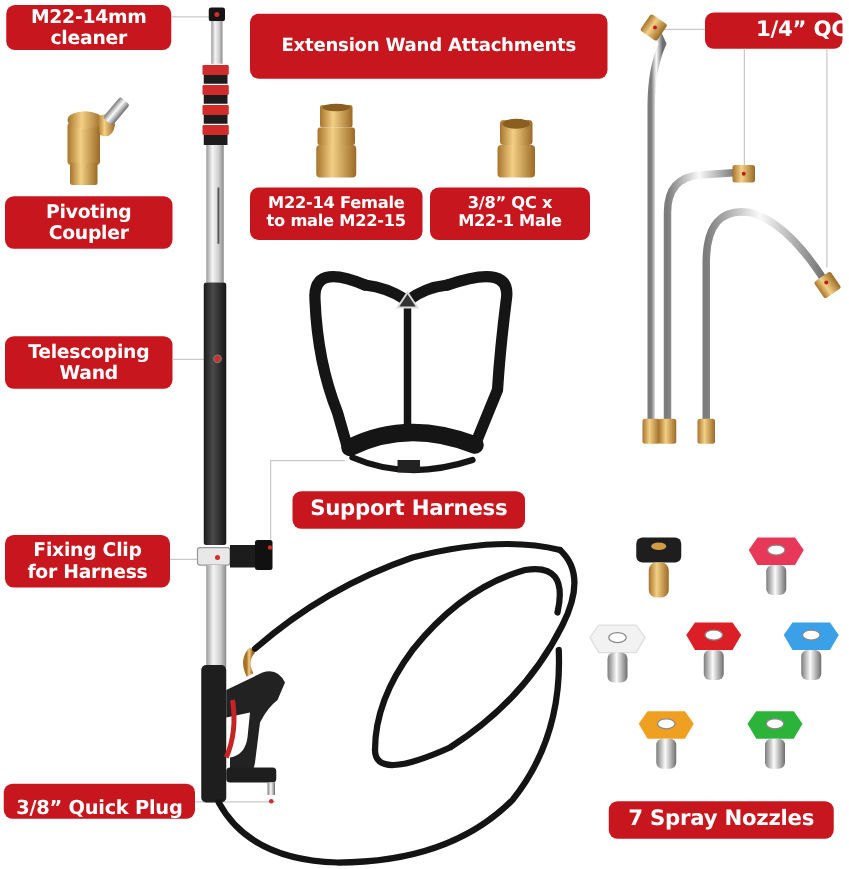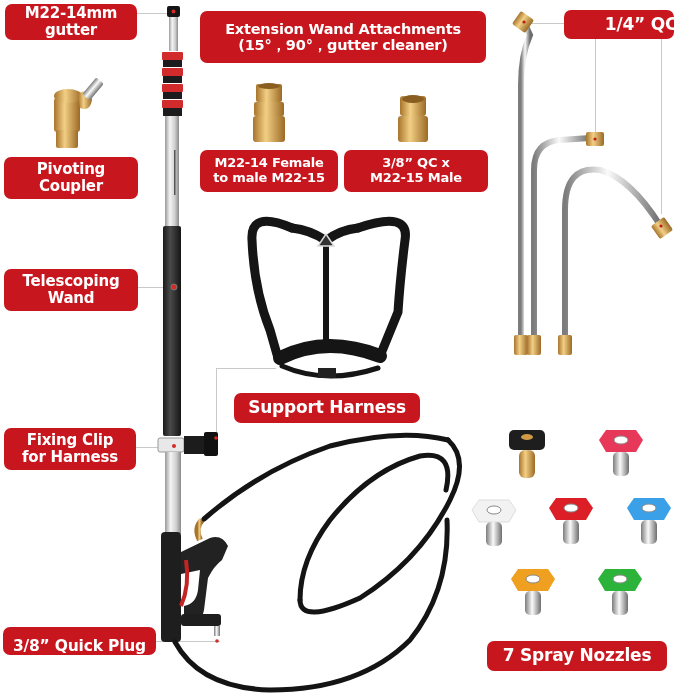--- a/index.html
+++ b/index.html
@@ -7,49 +7,48 @@
   .label{position:absolute;background:#c8161e;color:#fff;font-weight:bold;text-align:center;border-radius:7px;line-height:1.12;display:flex;flex-direction:column;justify-content:center;align-items:center;box-sizing:border-box;letter-spacing:-0.2px;}
   .label span{display:block;white-space:nowrap;}
   .lead{position:absolute;background:#c9c9c9;}
   svg{position:absolute;overflow:visible;}
 </style>
 </head>
 <body>
 
 <div class="label" style="left:5px;top:4px;width:132px;height:36px;font-size:15px;">
   <span>M22-14mm</span>
-  <span>gutter</span>
+  <span>cleaner</span>
 </div>
 <div class="lead" style="left:137px;top:13px;width:30px;height:1px;"></div>
 
 <div class="label" style="left:200px;top:11px;width:286px;height:52px;font-size:14.5px;">
   <span>Extension Wand Attachments</span>
-  <span>(15°，90°，gutter cleaner)</span>
 </div>
 
 <div class="label" style="left:564px;top:10px;width:110px;height:29px;font-size:17px;padding-left:44px;">
   <span>1/4”  QC</span>
 </div>
 <div class="lead" style="left:528px;top:23px;width:36px;height:1px;"></div>
 <div class="lead" style="left:595px;top:39px;width:1px;height:94px;"></div>
 <div class="lead" style="left:661px;top:39px;width:1px;height:175px;"></div>
 
 <div class="label" style="left:4px;top:157px;width:134px;height:42px;font-size:15px;text-align:center;">
   <span>Pivoting</span>
   <span>Coupler</span>
 </div>
 
 <div class="label" style="left:200px;top:150px;width:138px;height:42px;font-size:13px;">
   <span>M22-14 Female</span>
   <span>to male M22-15</span>
 </div>
 
-<div class="label" style="left:344px;top:150px;width:144px;height:42px;font-size:13px;">
+<div class="label" style="left:344px;top:150px;width:128px;height:42px;font-size:13px;">
   <span>3/8” QC x</span>
-  <span>M22-15 Male</span>
+  <span>M22-1 Male</span>
 </div>
 
 <div class="label" style="left:4px;top:269px;width:134px;height:42px;font-size:15px;">
   <span>Telescoping</span>
   <span>Wand</span>
 </div>
 <div class="lead" style="left:138px;top:287px;width:36px;height:1px;"></div>
 
 <div class="label" style="left:234px;top:393px;width:186px;height:30px;font-size:17px;">
   <span>Support Harness</span>

